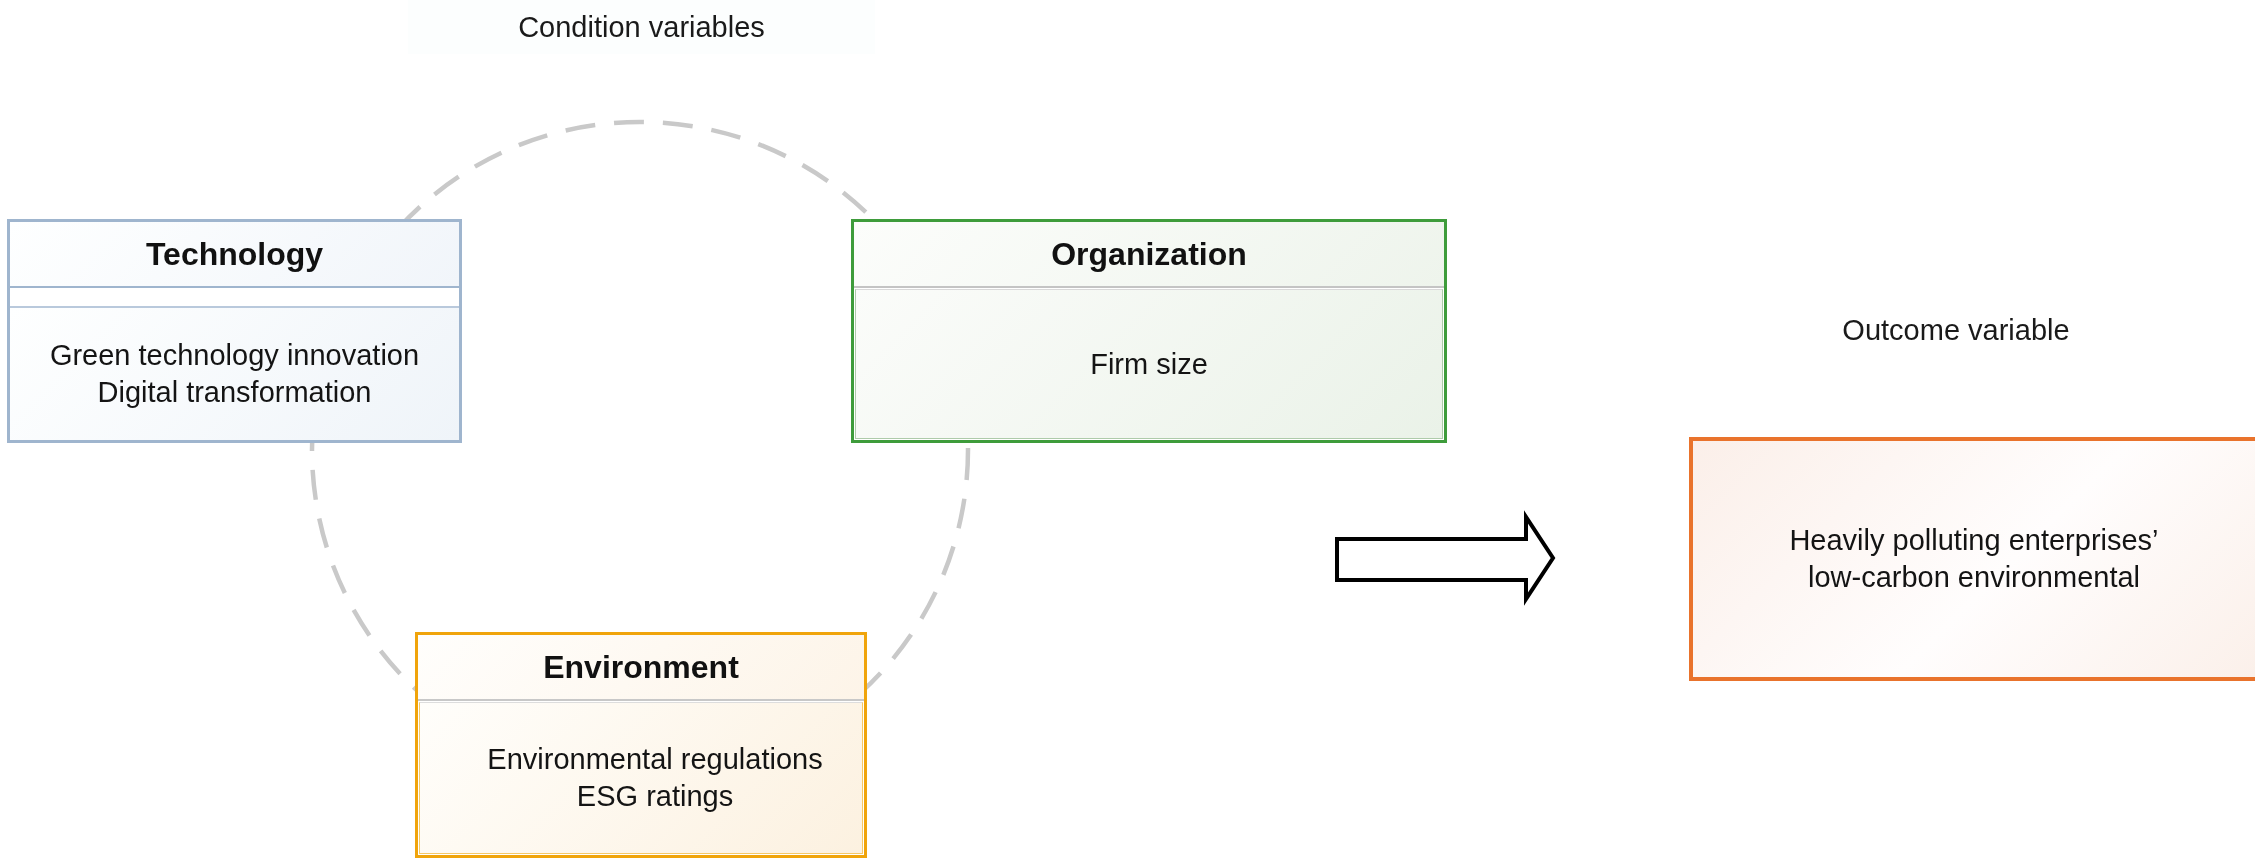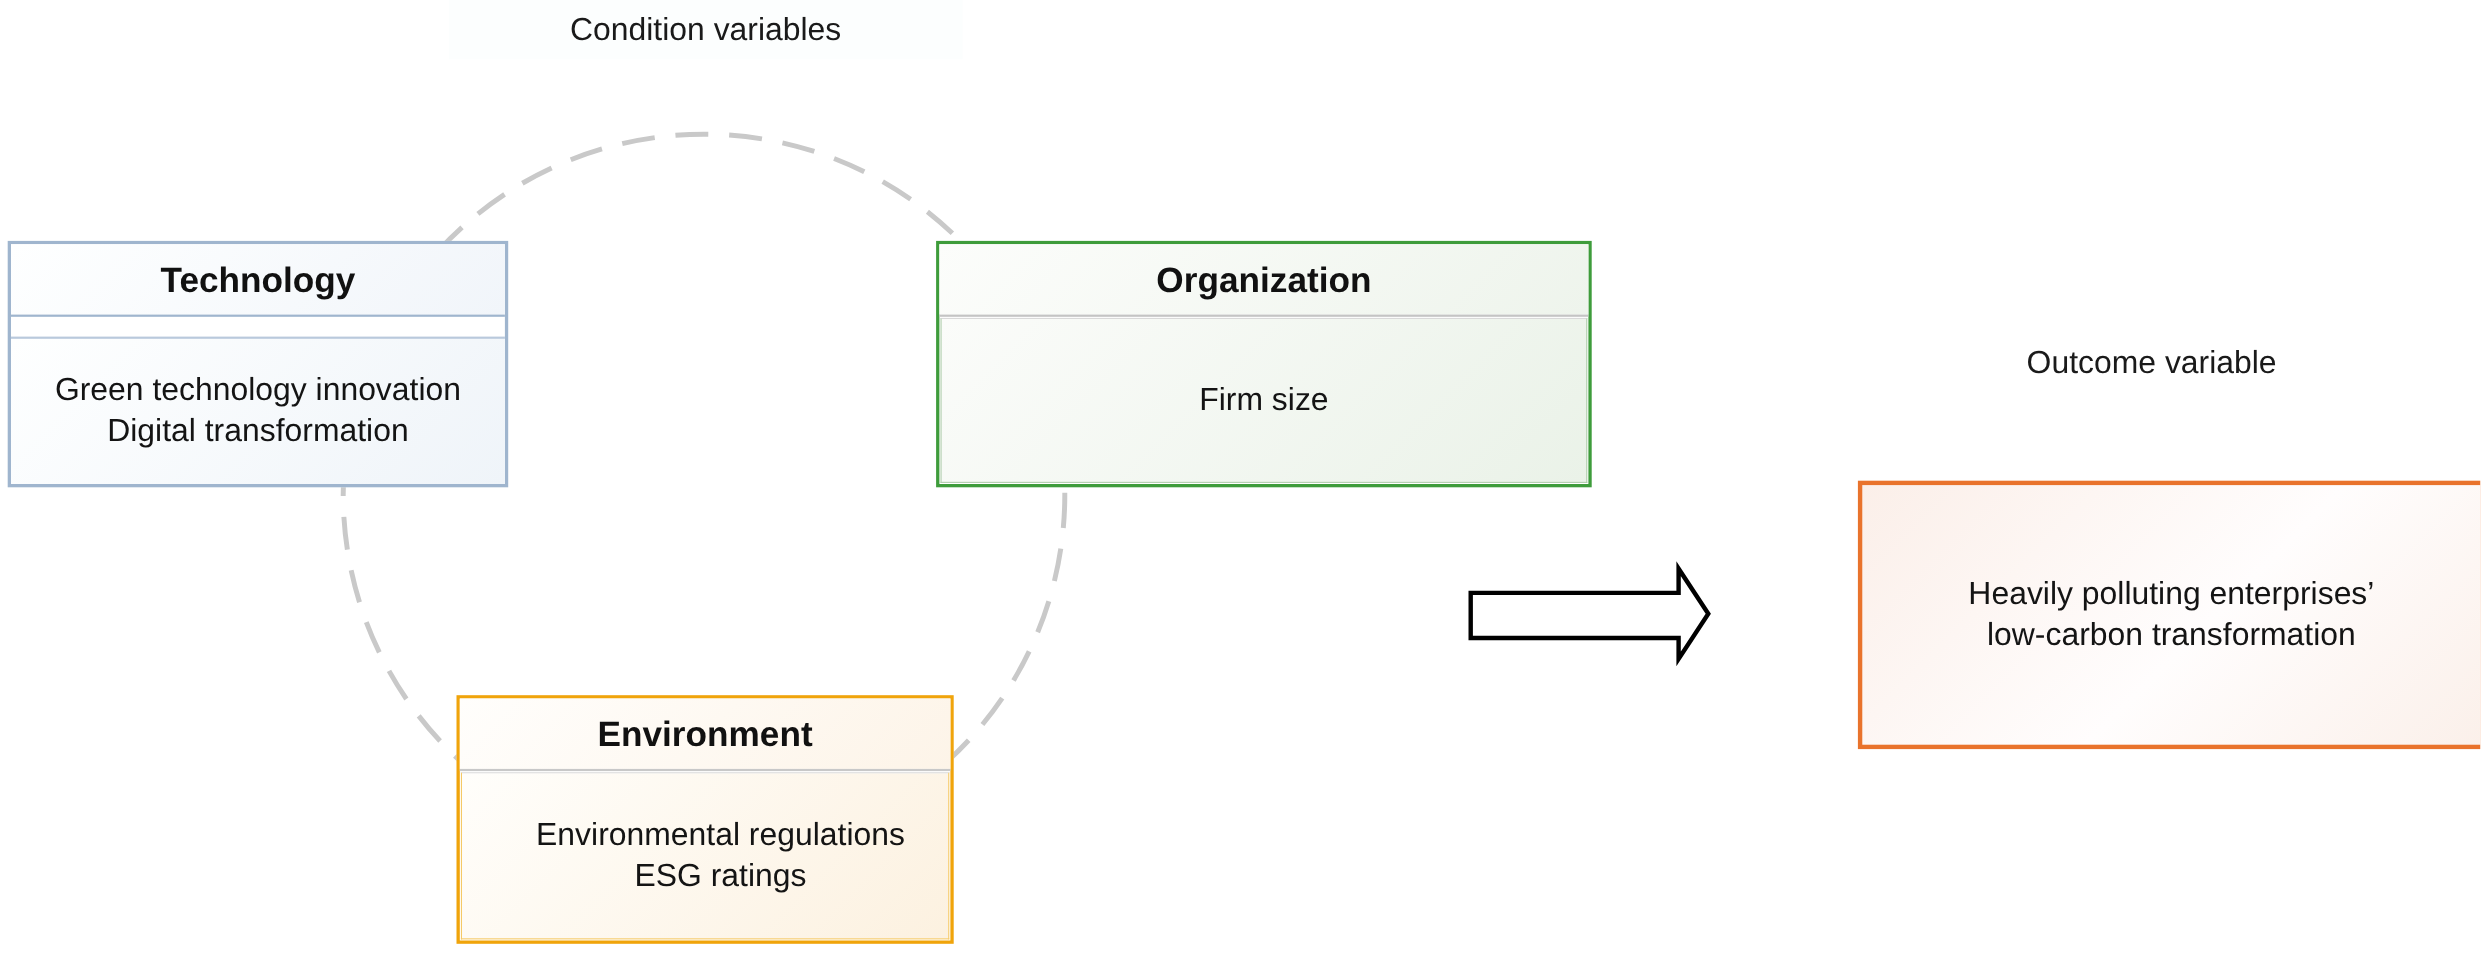--- a/index.html
+++ b/index.html
@@ -134,16 +134,16 @@
     </div>
   </div>
 
   <div class="float-label outcome-label">
     <span>Outcome variable</span>
   </div>
 
 
   <div class="outcome-box">
     <div class="line">Heavily polluting enterprises’</div>
-    <div class="line">low-carbon transformation</div>
+    <div class="line">low-carbon environmental</div>
   </div>
 
 </div>
 
 </body></html>

